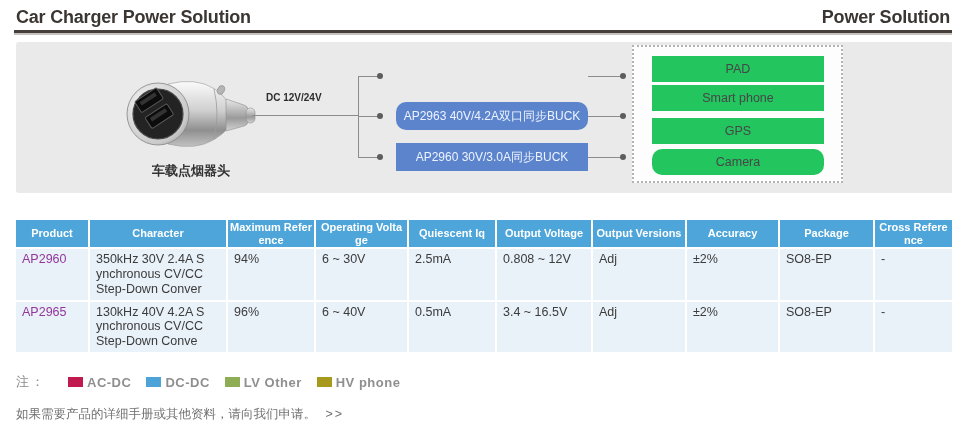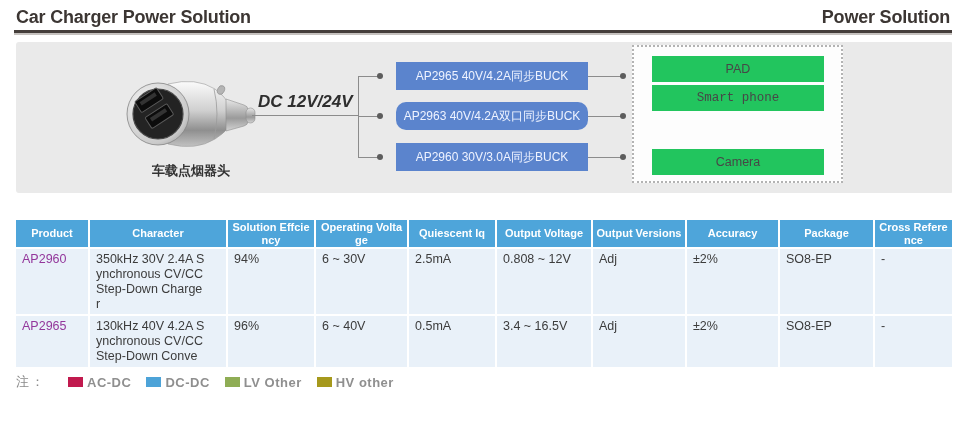--- a/index.html
+++ b/index.html
@@ -11,21 +11,21 @@
   
   .hdr-title { position:absolute; left:16px; top:7px; font-size:18px; font-weight:bold; color:#3c3633; letter-spacing:-0.2px; }
   .hdr-sub   { position:absolute; right:2px; top:7px; font-size:18px; font-weight:bold; color:#3c3633; letter-spacing:-0.2px; }
   .hdr-rule  { position:absolute; left:14px; right:0; top:30px; height:1px; background:#fff;
                border-top:3px solid #453e3b; border-bottom:2px solid #c6c2bf; }
   
   .band { position:absolute; left:16px; top:42px; width:937px; height:151px; background:#eaeaea; border-radius:3px; }
   .charger { position:absolute; left:102px; top:22px; width:145px; height:100px; }
   .device-label { position:absolute; left:100px; top:120px; width:150px; text-align:center;
                   font-size:13px; font-weight:bold; color:#333;font-family:Liberation Serif, serif; }
-  .dc-label { position:absolute; left:242px; top:50px; font-size:17px; font-weight:bold; color:#2e2e2e;font-style:italic; }
+  .dc-label { position:absolute; left:250px; top:50px; font-size:10px; font-weight:bold; color:#2e2e2e; }
   .ln { position:absolute; background:#8c8c8c; }
   .ln-h { height:1px; } .ln-v { width:1px; }
   .dot { position:absolute; width:6px; height:6px; border-radius:50%; background:#5d5d5d; }
   .buck { position:absolute; left:380px; width:192px; height:28px; background:#5b84cd;
           color:#eef3ff; font-size:12px; line-height:28px; text-align:center; }
   .loadbox { position:absolute; left:616px; top:3px; width:211px; height:138px;
              background:#fdfdfd; border:2px dotted #b3b3b3; }
   .loadbtn { position:absolute; left:18px; width:172px; height:26px; background:#22c55e;
              color:#474747; font-size:12.5px; line-height:26px; text-align:center; }
   
@@ -102,35 +102,35 @@
     <div class="dc-label">DC 12V/24V</div>
     <div class="ln ln-h" style="left:236px; top:73px; width:106px;"></div>
     <div class="ln ln-v" style="left:342px; top:34px; height:81px;"></div>
     <div class="ln ln-h" style="left:342px; top:34px; width:20px;"></div>
     <div class="ln ln-h" style="left:342px; top:74px; width:20px;"></div>
     <div class="ln ln-h" style="left:342px; top:115px; width:20px;"></div>
     <div class="dot" style="left:361px; top:31px;"></div>
     <div class="dot" style="left:361px; top:71px;"></div>
     <div class="dot" style="left:361px; top:112px;"></div>
 
-    <div class="buck" style="top:20px;">AP2965 40V/4.2A同步BUCK</div>
     <div class="buck" style="top:60px;border-radius:10px;">AP2963 40V/4.2A双口同步BUCK</div>
     <div class="buck" style="top:101px;">AP2960 30V/3.0A同步BUCK</div>
 
     <div class="ln ln-h" style="left:572px; top:34px; width:34px;"></div>
     <div class="ln ln-h" style="left:572px; top:74px; width:34px;"></div>
     <div class="ln ln-h" style="left:572px; top:115px; width:34px;"></div>
     <div class="dot" style="left:604px; top:31px;"></div>
     <div class="dot" style="left:604px; top:71px;"></div>
     <div class="dot" style="left:604px; top:112px;"></div>
 
     <div class="loadbox">
       <div class="loadbtn" style="top:9px;">PAD</div>
-      <div class="loadbtn" style="top:38px;font-family:Liberation Mono, monospace;">Smart phone</div>
-      <div class="loadbtn" style="top:102px;">Camera</div>
+      <div class="loadbtn" style="top:38px;">Smart phone</div>
+      <div class="loadbtn" style="top:71px;">GPS</div>
+      <div class="loadbtn" style="top:102px;border-radius:10px;">Camera</div>
     </div>
   </div>
 
   <div class="tbl-wrap">
     <table>
       <colgroup>
         <col style="width:74px">
           <col style="width:138px">
           <col style="width:88px">
           <col style="width:93px">
@@ -138,34 +138,34 @@
           <col style="width:96px">
           <col style="width:94px">
           <col style="width:93px">
         <col style="width:95px">
           <col style="width:77px">
       </colgroup>
       <thead>
         <tr>
           <th>Product</th>
           <th>Character</th>
-          <th>Solution Effciency</th>
+          <th>Maximum Reference</th>
           <th>Operating Voltage</th>
           <th>Quiescent Iq</th>
           <th>Output Voltage</th>
           <th>Output Versions</th>
           <th>Accuracy</th>
           <th>Package</th>
           <th>Cross Reference</th>
         </tr>
       </thead>
       <tbody>
         <tr>
           <td class="product">AP2960</td>
-          <td>350kHz 30V 2.4A Synchronous CV/CC Step-Down Charger</td>
+          <td>350kHz 30V 2.4A Synchronous CV/CC Step-Down Conver</td>
           <td>94%</td>
           <td>6 ~ 30V</td>
           <td>2.5mA</td>
           <td>0.808 ~ 12V</td>
           <td>Adj</td>
           <td>±2%</td>
           <td>SO8-EP</td>
           <td>-</td>
         </tr>
         <tr>
@@ -193,18 +193,22 @@
     <span class="item">
       <span class="sq" style="background: rgb(77, 163, 216);"></span>
       <span>DC-DC</span>
     </span>
     <span class="item">
       <span class="sq" style="background: rgb(143, 173, 85);"></span>
       <span>LV Other</span>
     </span>
     <span class="item">
       <span class="sq" style="background: rgb(166, 153, 28);"></span>
-      <span>HV other</span>
-    </span>
-  </div>
-
+      <span>HV phone</span>
+    </span>
+  </div>
+
+  <div class="footer">
+    <span>如果需要产品的详细手册或其他资料，请向我们申请。</span>
+    <span class="more">&gt;&gt;</span>
+  </div>
 
 </div>
 
 </body></html>

